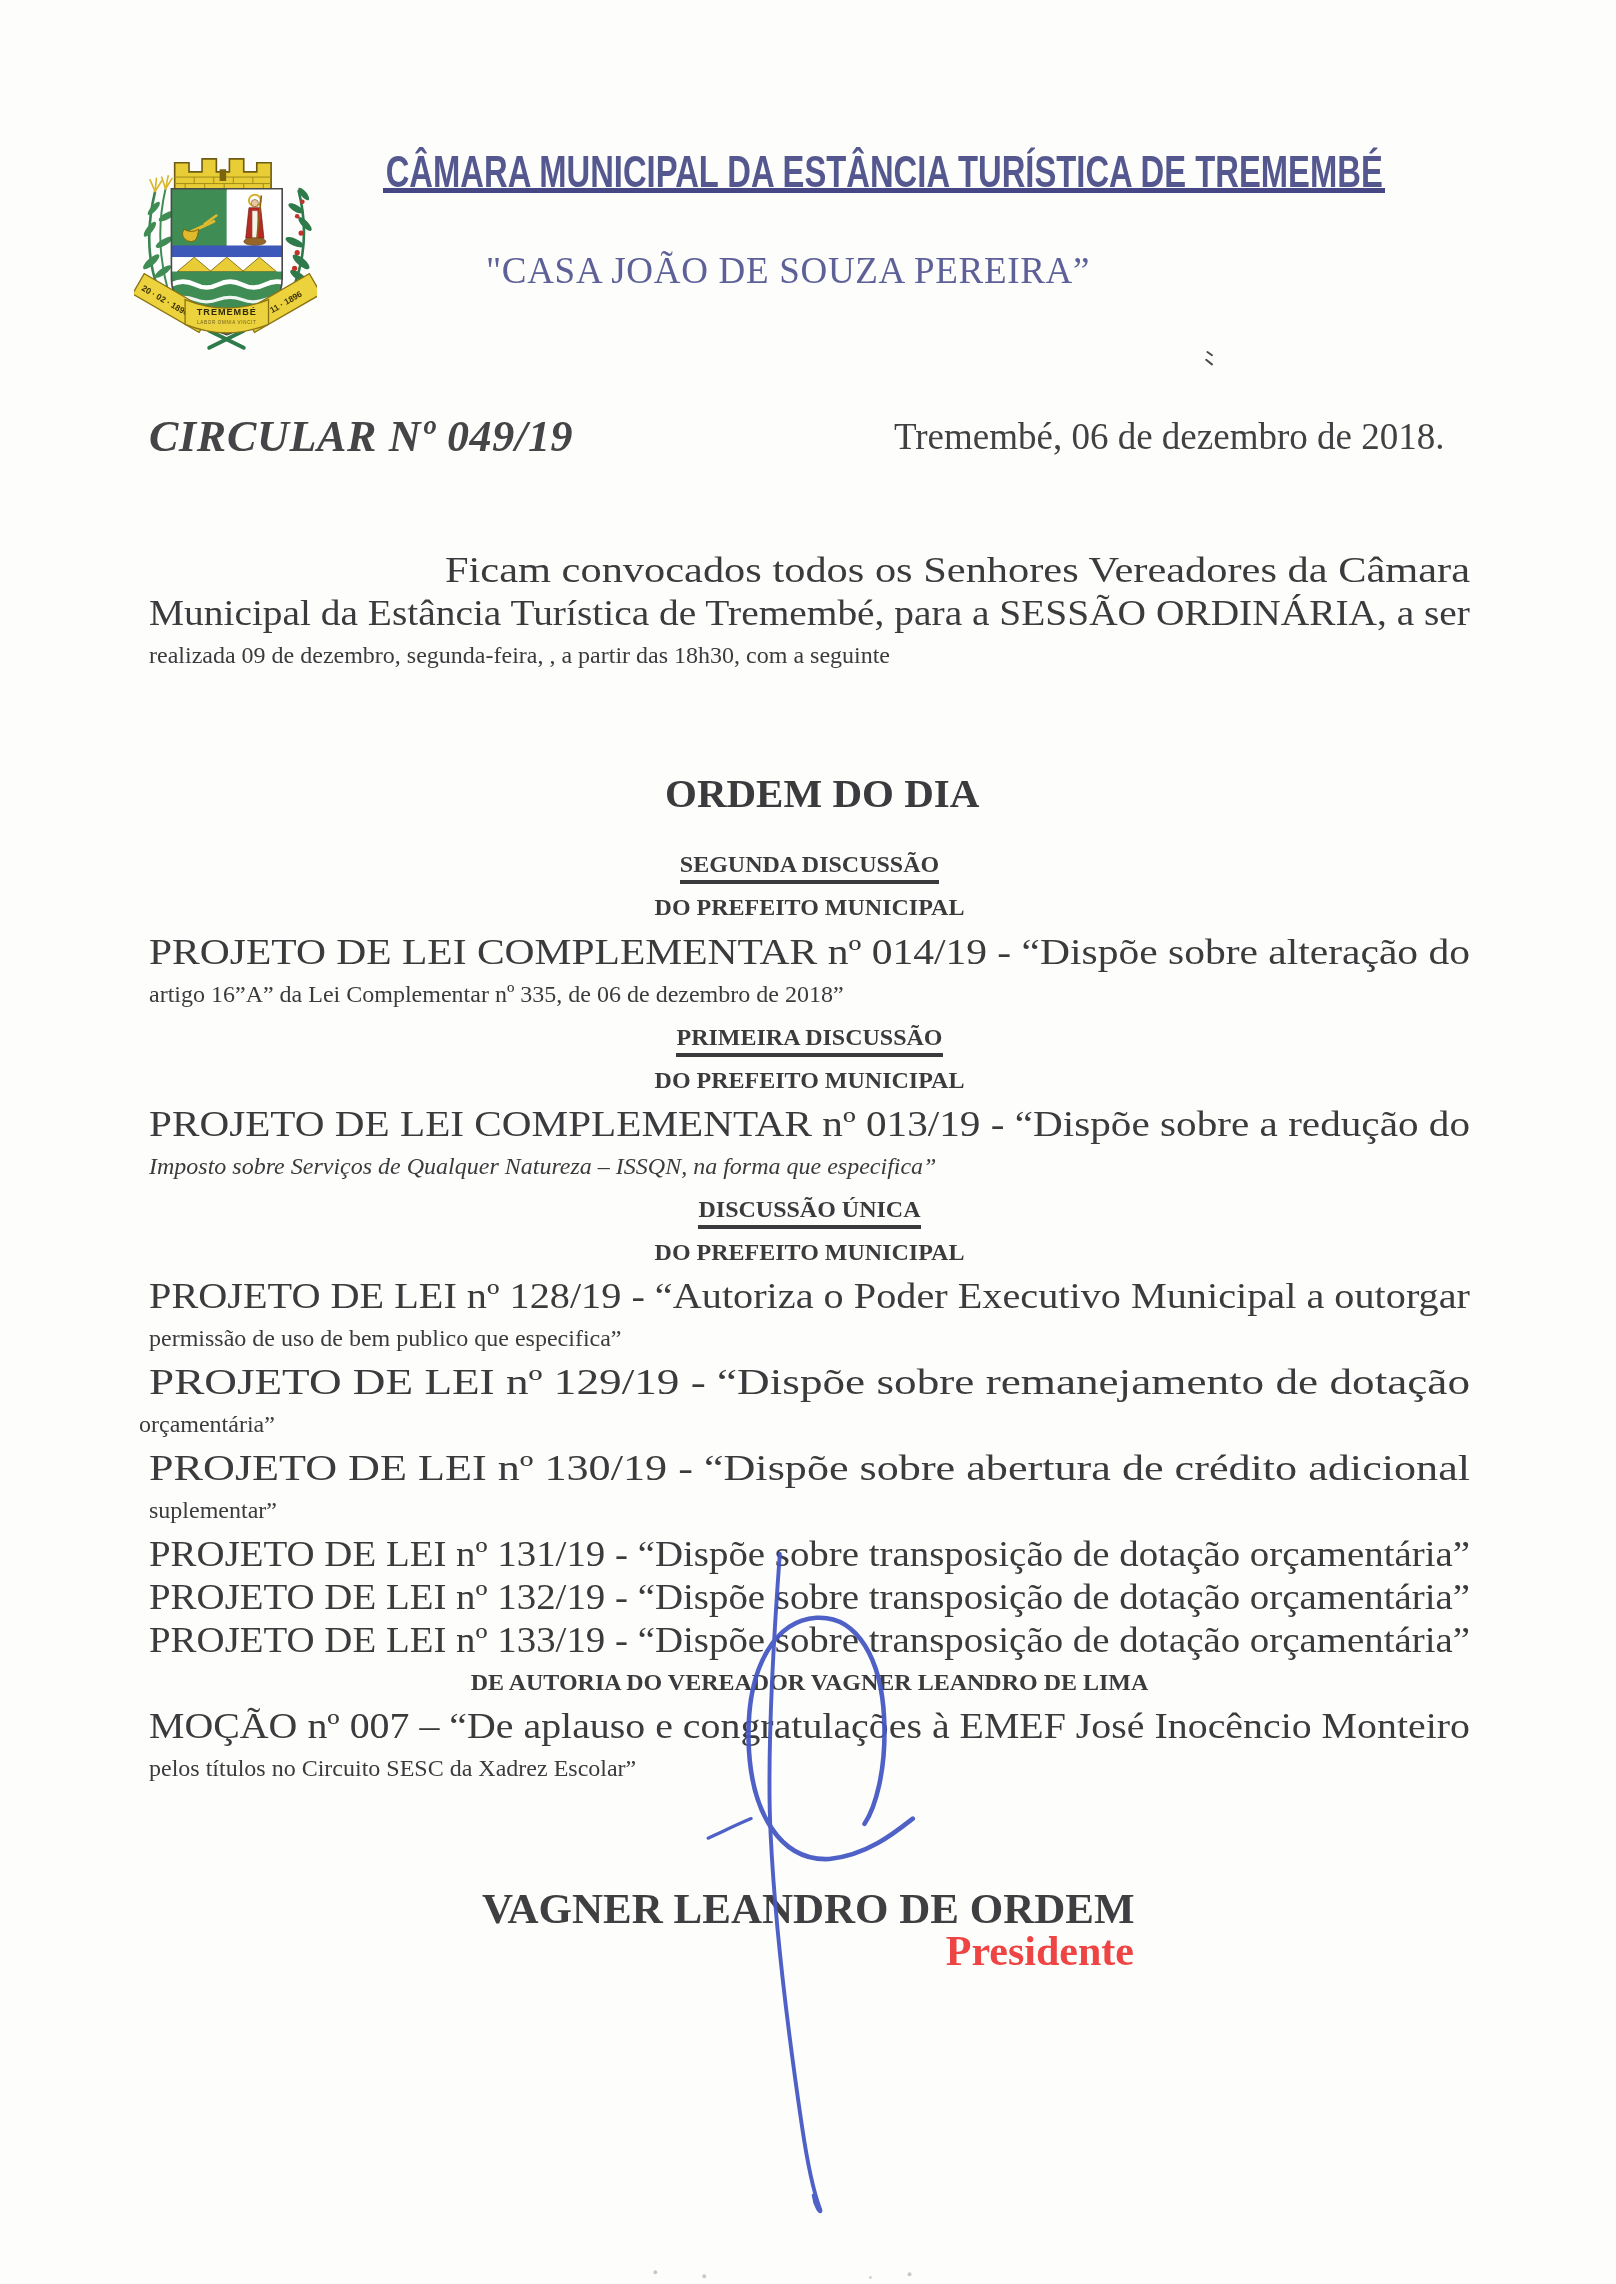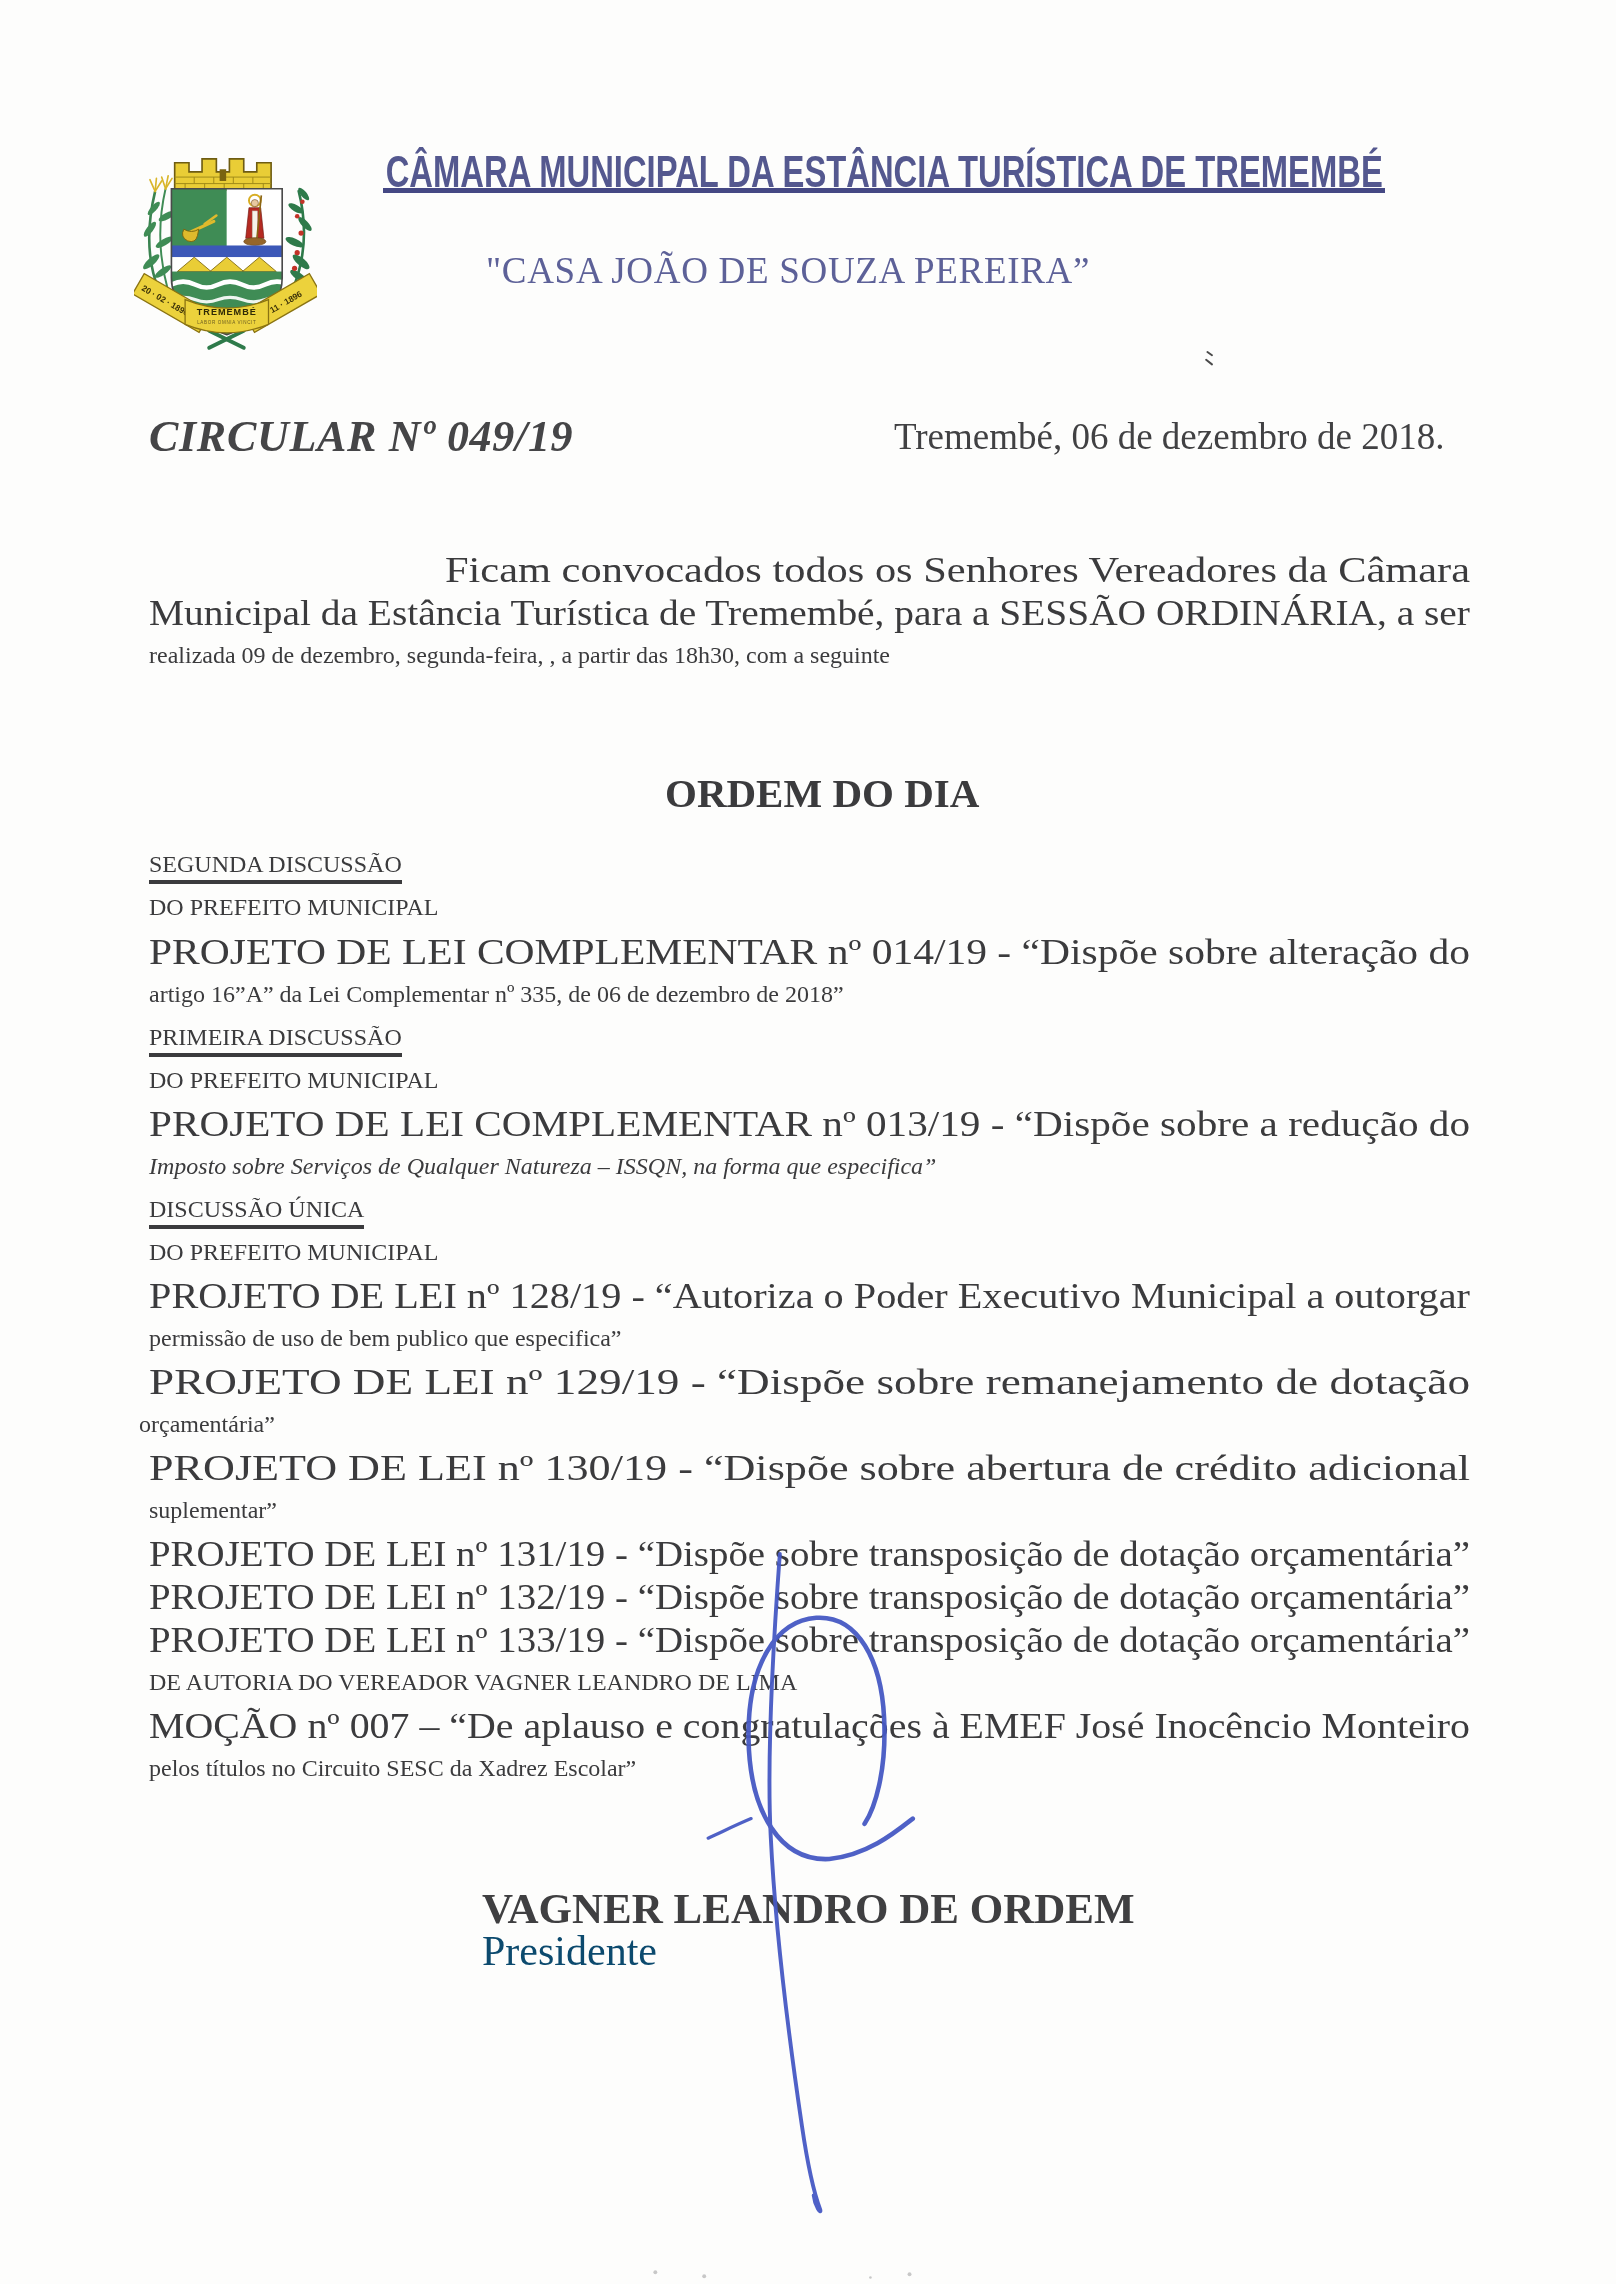--- a/index.html
+++ b/index.html
@@ -21,34 +21,34 @@
   .dateline{
     font-size:37px;color:#414143;white-space:nowrap;
   }
   .agenda-title{
     font-size:41px;font-weight:bold;text-align:center;white-space:nowrap;
   }
   .line{
     position:absolute;left:149px;width:1321px;height:43px;
     font-size:24px;line-height:43px;white-space:nowrap;
   }
-  .line.bold{font-weight:normal;}
+  .line.bold{font-weight:bold;text-align:center;}
   .hdr-ul{border-bottom:4.6px solid #3b3b3d;padding-bottom:2.6px;}
   svg.stretchline{position:absolute;overflow:visible;}
   text.bodytext{
     font-family:"Liberation Serif","DejaVu Serif",serif;
     font-size:55px;fill:#3b3b3d;
   }
   .sig-name{
     position:absolute;left:482px;width:652px;text-align:center;
     font-size:43px;font-weight:bold;color:#3f3f41;white-space:nowrap;
   }
   .sig-role{
-    position:absolute;left:482px;width:652px;text-align:left;
-    font-size:42px;font-weight:normal;color:#0c4a6e;white-space:nowrap;
+    position:absolute;left:482px;width:652px;text-align:right;
+    font-size:42px;font-weight:bold;color:#ef4444;white-space:nowrap;
   }
   .underline-bar{position:absolute;background:#454884;}
 </style>
 </head>
 <body>
 
 <div class="page">
 
   <svg class="abs" style="left:134px;top:151px;" width="183" height="202" viewBox="0 0 280 310">
 

